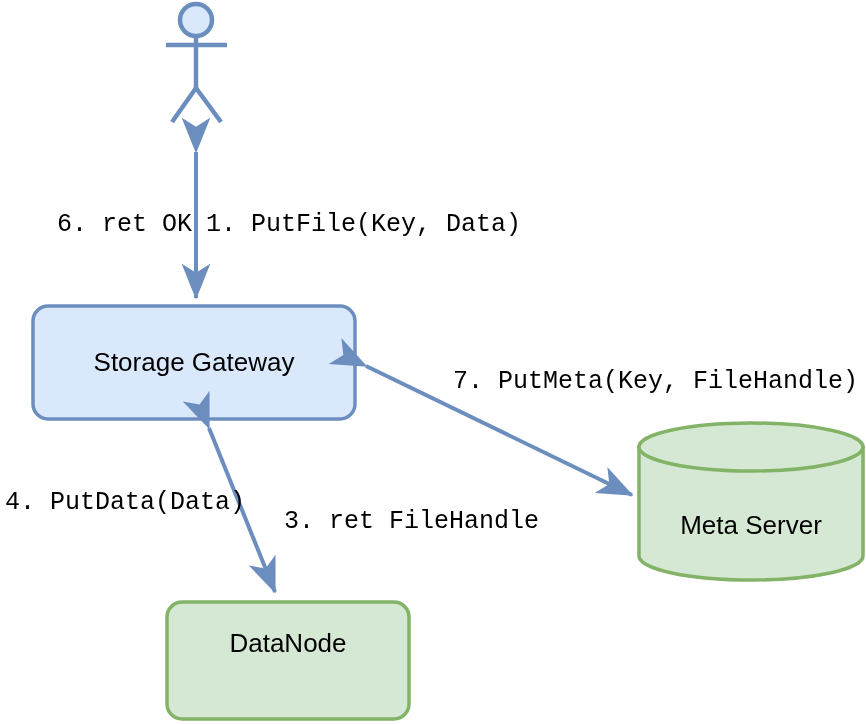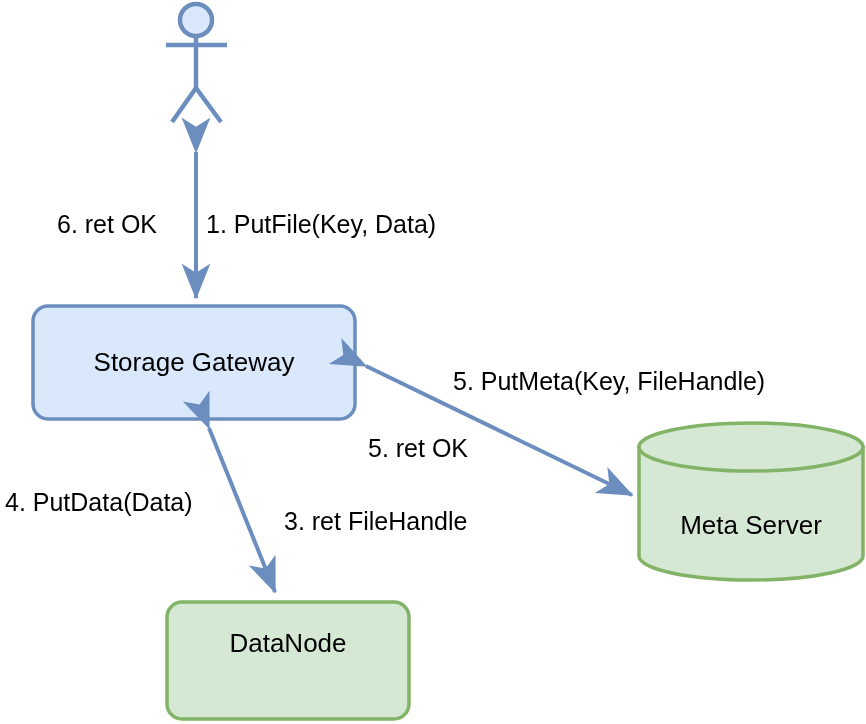--- a/index.html
+++ b/index.html
@@ -34,21 +34,21 @@
     font-size: 26px;
     font-family: "Liberation Sans", sans-serif;
     line-height: 1.1;
     white-space: nowrap;
     pointer-events: none;
   }
   .edge-label {
     position: absolute;
     color: #000000;
     font-size: 25px;
-    font-family: Liberation Sans, sans-serif;
+    font-family: Liberation Mono, monospace;
     line-height: 1.1;
     white-space: nowrap;
     text-align: center;
   }
 </style>
 </head>
 <body>
 
 <div id="canvas">
 
@@ -96,17 +96,16 @@
   <div class="node-label" style="left:639px; top:471px; width:224px; height:108px;">Meta Server</div>
 
   <div class="edge-label" style="left:57px; top:211px;">6. ret OK</div>
 
   <div class="edge-label" style="left:206px; top:211px;">1. PutFile(Key, Data)</div>
 
   <div class="edge-label" style="left:5px; top:489px;">4. PutData(Data)</div>
 
   <div class="edge-label" style="left:262px; top:508px;margin-left:22px;">3. ret FileHandle</div>
 
-  <div class="edge-label" style="left:453px; top:368px;">5. PutMeta(Key, FileHandle)</div>
+  <div class="edge-label" style="left:453px; top:368px;">7. PutMeta(Key, FileHandle)</div>
 
-  <div class="edge-label" style="left:368px; top:435px;">5. ret OK</div>
 
 </div>
 
 </body></html>

